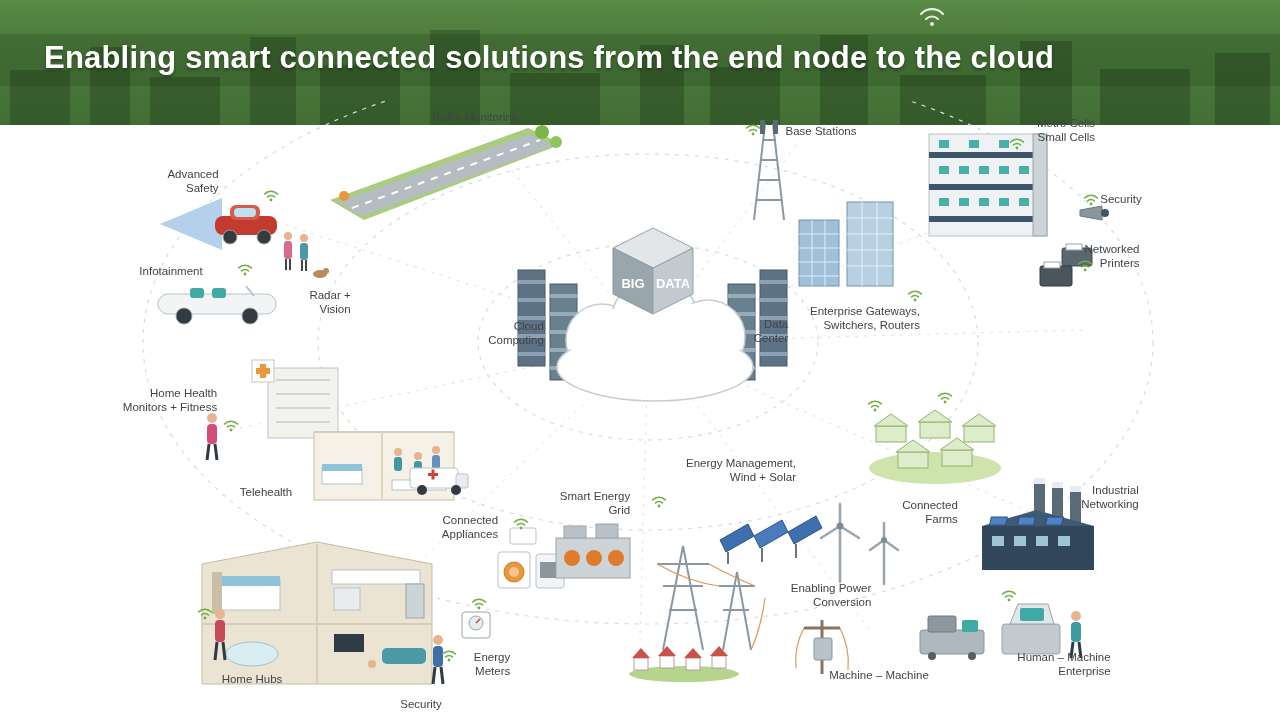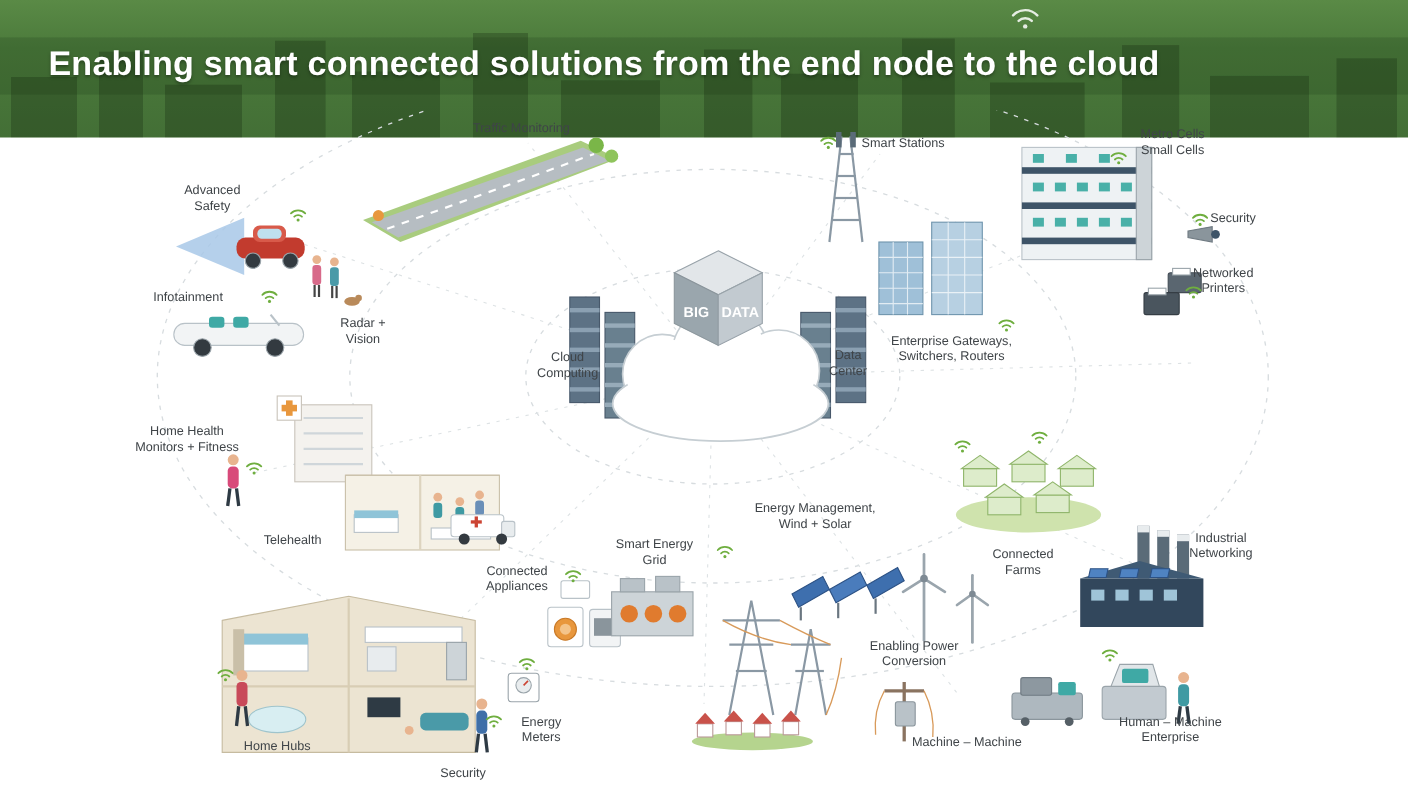--- a/index.html
+++ b/index.html
@@ -10,21 +10,21 @@
   
   .header{position:absolute;left:0;top:0;width:1280px;height:125px;
     background:linear-gradient(180deg,#5a8a46 0%,#4b7a3b 35%,#436f36 100%);overflow:hidden;}
   .header .bld{position:absolute;bottom:0;background:rgba(24,48,18,0.32);}
   .title-band{position:absolute;left:0;top:34px;width:1280px;height:52px;background:rgba(15,40,10,0.16);}
   .page-title{position:absolute;left:44px;top:40px;width:1200px;
     font-size:31px;font-weight:bold;color:#ffffff;letter-spacing:.2px;
     text-shadow:0 2px 3px rgba(0,0,0,.35);white-space:nowrap;}
   
   .lbl{position:absolute;transform:translate(-50%,-50%);
-    font-size:11.5px;line-height:1.25;color:#3f4448;text-align:center;white-space:pre-line;}
+    font-size:11.5px;line-height:1.25;color:#3f4448;text-align:right;white-space:pre-line;}
   
   .scene{position:absolute;text-decoration:underline;}
   .scene svg{display:block;overflow:visible;}
   .net{position:absolute;left:0;top:100px;}
   .wifi{position:absolute;}
 </style>
 </head>
 <body>
 
 <div class="header">
@@ -595,21 +595,21 @@
     <path d="M5.5 9 a5 5 0 0 1 7 0" fill="none" stroke="#6fae3f" stroke-width="1.6" stroke-linecap="round"></path>
     <path d="M2.5 6 a9 9 0 0 1 13 0" fill="none" stroke="#6fae3f" stroke-width="1.6" stroke-linecap="round"></path>
   </svg>
 <svg class="wifi" style="left:866px;top:398px" width="18" height="14" viewBox="0 0 18 14">
     <circle cx="9" cy="12" r="1.4" fill="#6fae3f"></circle>
     <path d="M5.5 9 a5 5 0 0 1 7 0" fill="none" stroke="#6fae3f" stroke-width="1.6" stroke-linecap="round"></path>
     <path d="M2.5 6 a9 9 0 0 1 13 0" fill="none" stroke="#6fae3f" stroke-width="1.6" stroke-linecap="round"></path>
   </svg>
 
 <div class="lbl" style="left:474px;top:117px">Traffic Monitoring</div>
-<div class="lbl" style="left:821px;top:131px">Smart Stations</div>
+<div class="lbl" style="left:821px;top:131px">Base Stations</div>
 <div class="lbl" style="left:1066px;top:130px">Metro Cells
 Small Cells</div>
 <div class="lbl" style="left:193px;top:181px">Advanced
 Safety</div>
 <div class="lbl" style="left:1121px;top:199px">Security</div>
 <div class="lbl" style="left:1112px;top:256px">Networked
 Printers</div>
 <div class="lbl" style="left:171px;top:271px">Infotainment</div>
 <div class="lbl" style="left:330px;top:302px">Radar +
 Vision</div>

